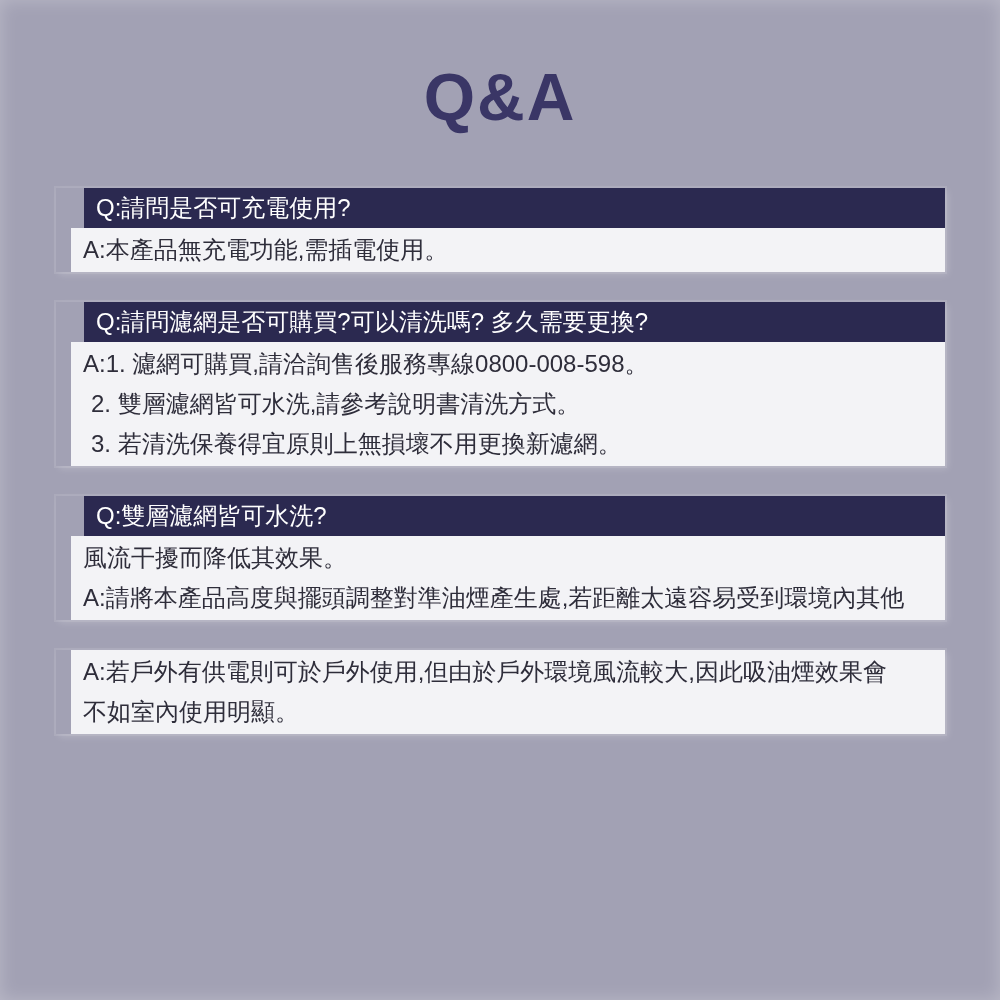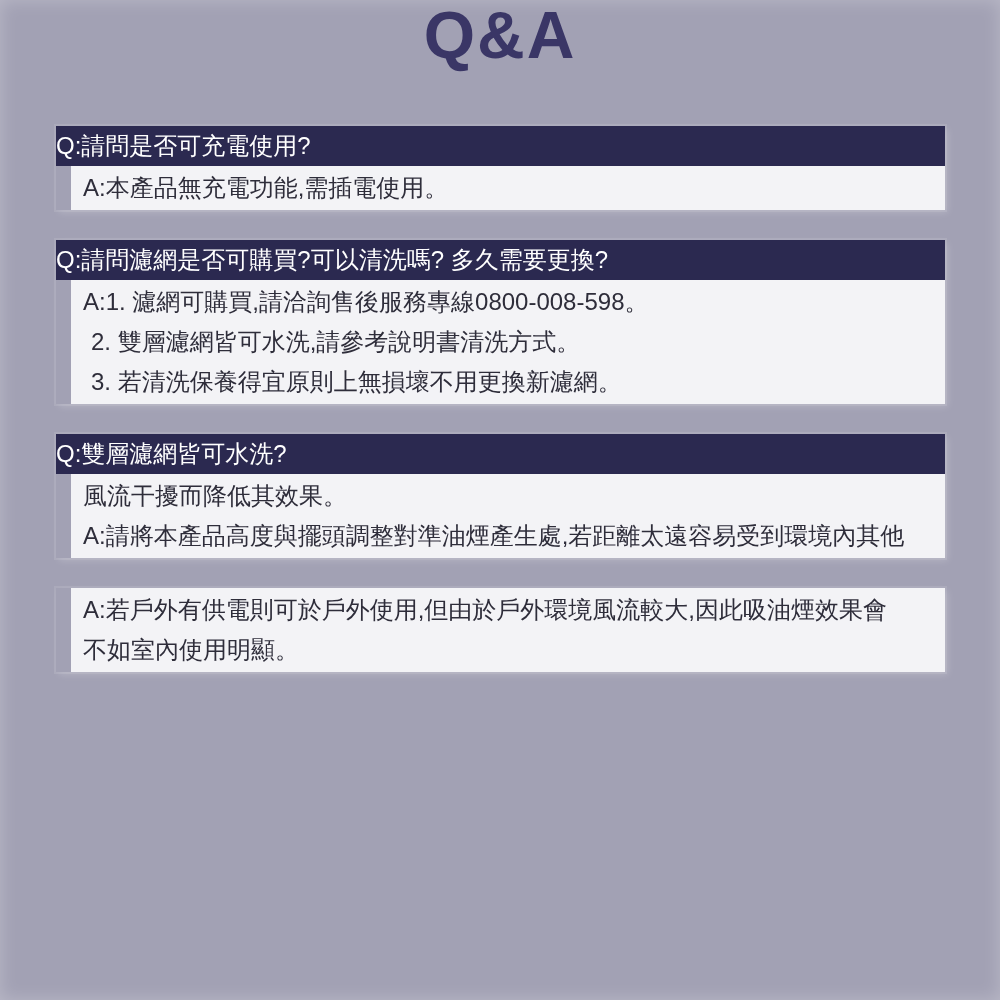--- a/index.html
+++ b/index.html
@@ -15,43 +15,46 @@
     position: relative;
   }
   .page {
     width: 1000px;
     height: 1000px;
     box-shadow: inset 0 0 18px rgba(255,255,255,0.25);
     box-sizing: border-box;
   }
   .page-title {
     text-align: center;
+    padding-top: 62px;
     margin: 0 0 56px 0;
     font-size: 66px;
     line-height: 70px;
     font-weight: 900;
     letter-spacing: 2px;
     color: #3a3666;
   }
   .faq-list {
     width: 889px;
     margin-left: 56px;
   }
   .faq-item {
     margin-bottom: 30px;
     box-shadow: 0 0 0 2px rgba(255,255,255,0.10), 3px 3px 7px rgba(255,255,255,0.18);
   }
   .question-header {
     background: #2b2950;
     color: #ffffff;
     height: 40px;
     line-height: 40px;
+    padding-left: 12px;
     font-size: 24px;
     white-space: nowrap;
     overflow: hidden;
+    margin-left: 28px;
   }
   .answer-box {
     background: #f3f3f6;
     color: #2e2d3a;
     padding: 2px 12px;
     font-size: 24px;
     margin-left: 15px;
   }
   .answer-line {
     line-height: 40px;

